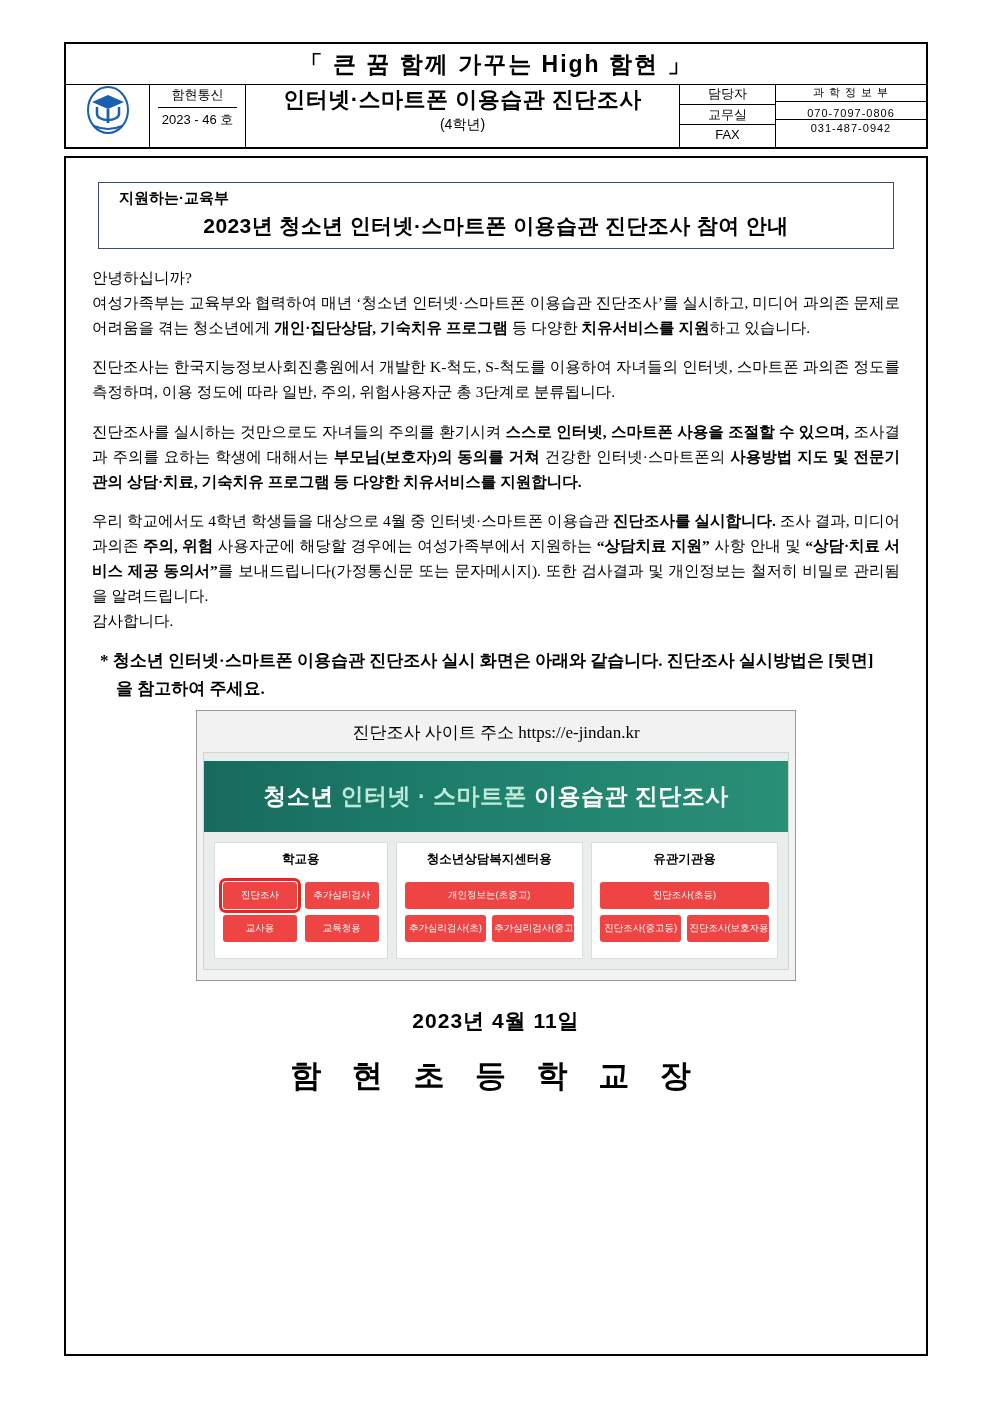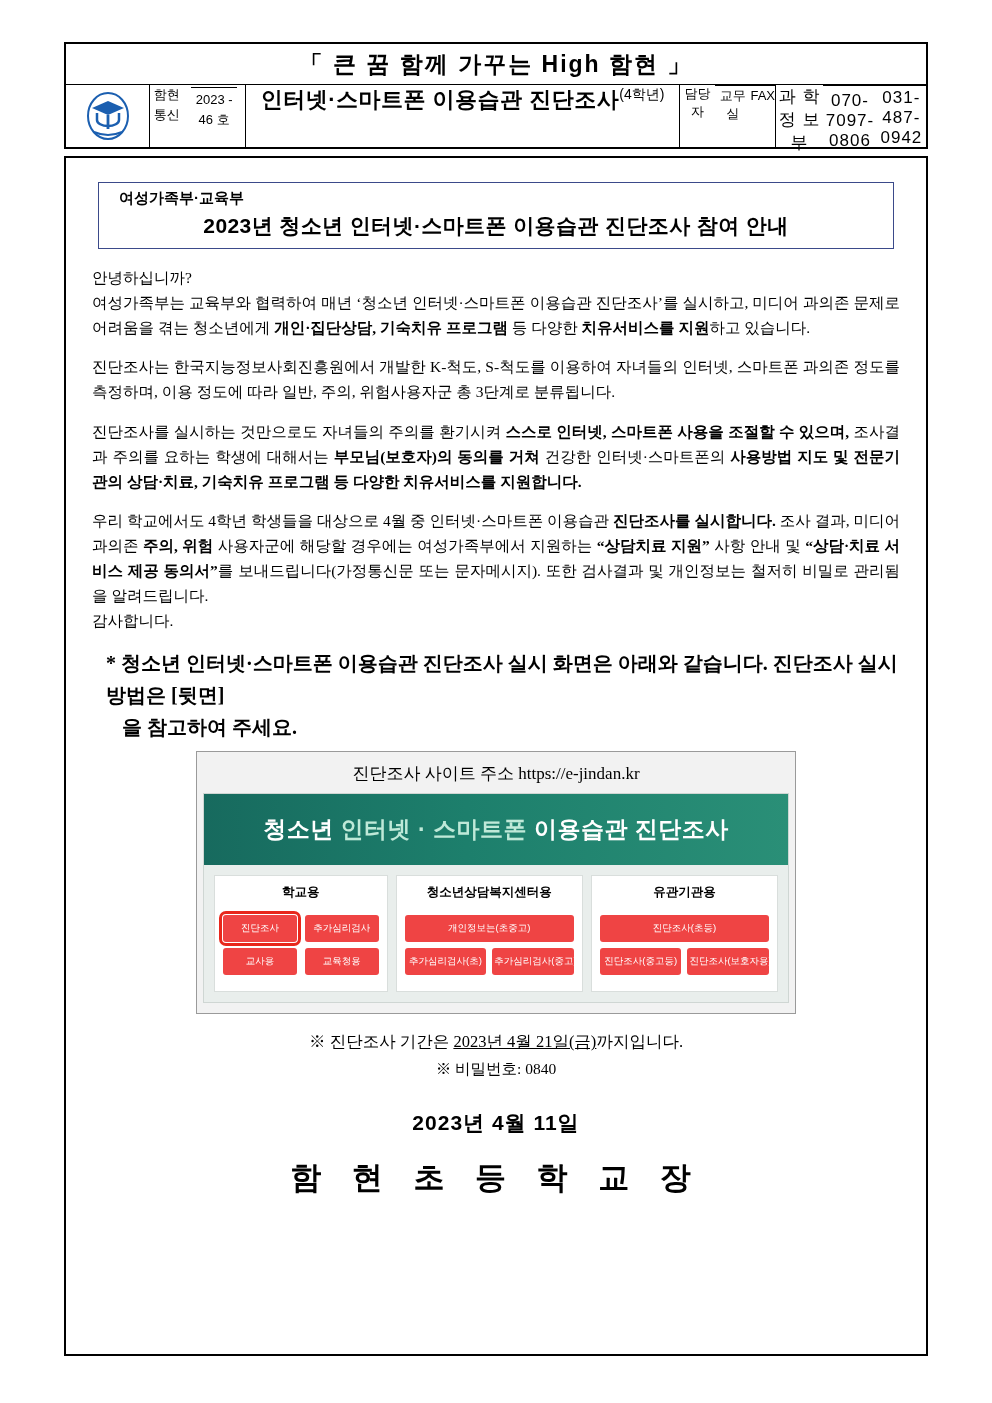--- a/index.html
+++ b/index.html
@@ -40,22 +40,21 @@
     border-bottom: 1.5px solid #000;
     font-family: "Liberation Sans", sans-serif;
   }
   .header-row {
     display: flex;
     align-items: stretch;
     height: 62px;
   }
   .hcell {
     display: flex;
-    flex-direction: row;
-    justify-content: center;
+    flex-direction: column;
     box-sizing: border-box;
   }
   .h-logo {
     width: 84px;
     border-right: 1.5px solid #000;
     align-items: center;
   }
   .logo-badge {
     width: 48px;
     height: 50px;
@@ -95,21 +94,21 @@
     border-right: 1.5px solid #000;
     font-size: 13px;
     font-family: "Liberation Sans", sans-serif;
     text-align: center;
   }
   .h-contact .c1 { padding-bottom: 1px; }
   .h-contact .c2 { border-top: 1px solid #000; padding-top: 1px; }
   .h-contact .c3 { border-top: 1px solid #000; padding-top: 2px; }
   .h-numbers {
     width: 150px;
-    font-size: 17px;
+    font-size: 11px;
     font-family: "Liberation Sans", sans-serif;
     text-align: center;
     letter-spacing: 1px;
   }
   .h-numbers .n1 { padding-bottom: 1px; }
   .h-numbers .n2 { border-top: 1px solid #000; padding-top: 5px; }
   .h-numbers .n3 { border-top: 1px solid #000; padding-top: 2px; }
 
   
   .body-box {
@@ -146,23 +145,23 @@
     font-size: 15.5px;
     line-height: 1.62;
     margin: 0 0 14px 0;
     text-align: justify;
     text-justify: inter-ideograph;
   }
   p.tight { margin-bottom: 0; }
   .b { font-weight: bold; }
 
   .note {
-    font-size: 20px;
+    font-size: 17px;
     line-height: 1.6;
-    margin: 14px 0 8px 14px;
+    margin: 14px 0 8px 8px;
     font-weight: bold;
   }
   .note .ind {
     display: block;
     margin-left: 16px;
     font-weight: bold;
   }
 
   
   .shot {
@@ -185,20 +184,21 @@
   }
   .shot-banner {
     background: linear-gradient(90deg, #176a5e 0%, #1d7f6c 45%, #2a8f77 100%);
     color: #fff;
     text-align: center;
     font-family: "Liberation Sans", sans-serif;
     font-weight: bold;
     font-size: 23px;
     letter-spacing: 0.5px;
     padding: 20px 0 20px 0;
+    margin-top: 8px;
   }
   .shot-banner .lite { color: #bfe9d8; }
   .cards {
     display: flex;
     justify-content: space-between;
     gap: 8px;
     padding: 10px 10px 0 10px;
   }
   .card {
     background: #fff;
@@ -300,21 +300,21 @@
         <div class="n1">과 학 정 보 부</div>
         <div class="n2">070-7097-0806</div>
         <div class="n3">031-487-0942</div>
       </div>
     </div>
   </div>
 
   <div class="body-box">
 
     <div class="title-card">
-      <div class="sub">여성가족부·교육부</div>
+      <div class="sub">지원하는·교육부</div>
       <div class="main">2023년 청소년 인터넷·스마트폰 이용습관 진단조사 참여 안내</div>
     </div>
 
     <p class="para tight">안녕하십니까?</p>
     <p class="para">
       <span>여성가족부는 교육부와 협력하여 매년 ‘청소년 인터넷·스마트폰 이용습관 진단조사’를 실시하고, 미디어 과의존 문제로 어려움을 겪는 청소년에게 </span><span class="b">개인·집단상담, 기숙치유 프로그램</span><span> 등 다양한 </span><span class="b">치유서비스를 지원</span><span>하고 있습니다.</span>
     </p>
 
     <p class="para">진단조사는 한국지능정보사회진흥원에서 개발한 K-척도, S-척도를 이용하여 자녀들의 인터넷, 스마트폰 과의존 정도를 측정하며, 이용 정도에 따라 일반, 주의, 위험사용자군 총 3단계로 분류됩니다.</p>
 
@@ -371,24 +371,18 @@
             <div class="btn-row">
               <div class="gbtn">진단조사(중고등)</div>
               <div class="gbtn">진단조사(보호자용)</div>
             </div>
           </div>
 
         </div>
       </div>
     </div>
 
-    <div class="after-shot">
-      <div>
-        <span>※ 진단조사 기간은 </span><span class="u">2023년 4월 21일(금)</span><span>까지입니다.</span>
-      </div>
-      <div class="pw">※ 비밀번호: 0840</div>
-    </div>
 
     <div class="date-line">2023년 4월 11일</div>
     <div class="school-line">함 현 초 등 학 교 장</div>
 
   </div>
 </div>
 
 </body></html>

